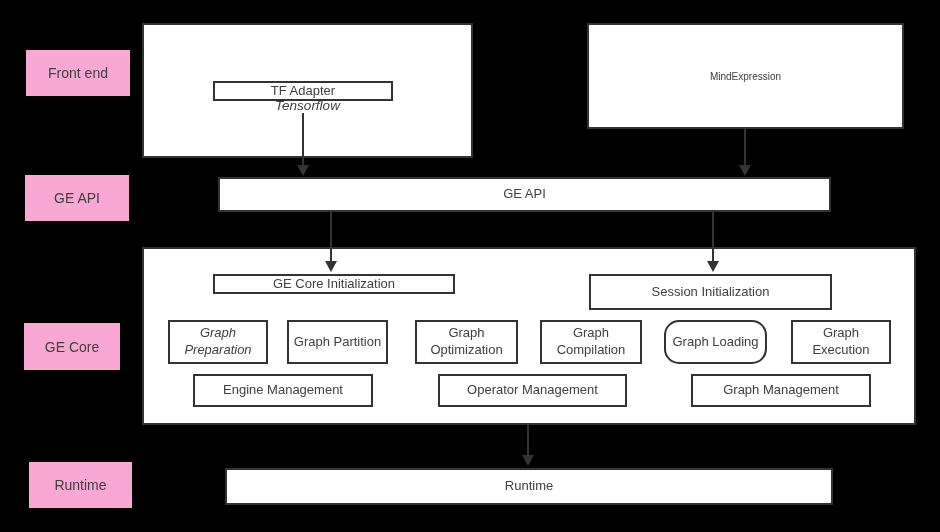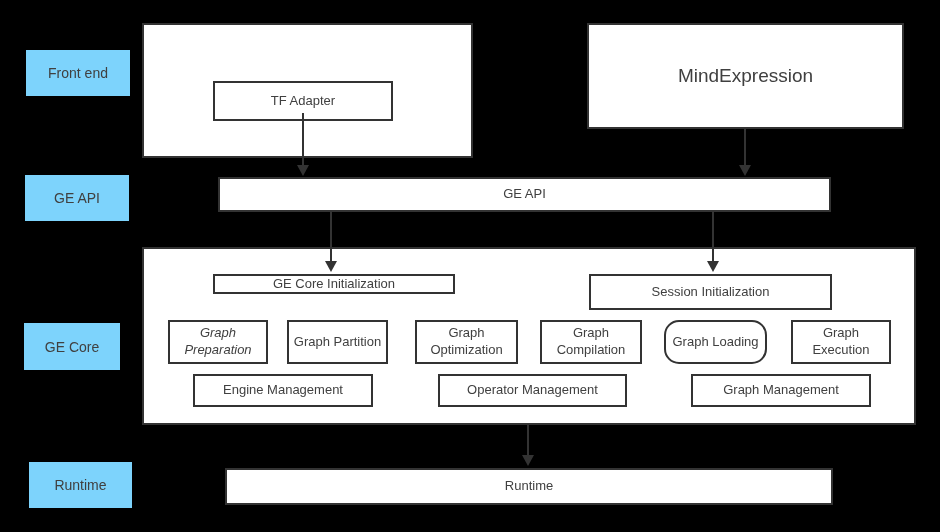--- a/index.html
+++ b/index.html
@@ -10,21 +10,21 @@
     position: relative;
     overflow: hidden;
   }
   .canvas {
     position: absolute; left: 0; top: 0; width: 940px; height: 532px;
     background: #000000;
   }
   
   .side-label {
     position: absolute;
-    background: #7dd3fc;
+    background: #f9a8d4;
     color: #404040;
     font-size: 14px;
     display: flex; align-items: center; justify-content: center;
     text-align: center;
   }
   .sl-frontend { left: 26px; top: 50px;  width: 104px; height: 46px; }
   .sl-geapi    { left: 25px; top: 175px; width: 104px; height: 46px; }
   .sl-gecore   { left: 24px; top: 323px; width: 96px; height: 47px; }
   .sl-runtime  { left: 29px; top: 462px; width: 103px; height: 46px; }
 
@@ -37,22 +37,22 @@
     color: #404040;
     font-size: 13px;
     display: flex; align-items: center; justify-content: center;
     text-align: center;
     line-height: 1.3;
   }
 
   .b-tensorflow { left: 142px; top: 23px; width: 331px; height: 135px;
                   align-items: center; font-style: italic; }
   .b-tensorflow .box-title { margin-top: 31px; font-size: 13.5px; }
-  .b-tfadapter  { left: 213px; top: 81px; width: 180px; height: 40px; z-index: 3; }
-  .b-mindexpr   { left: 587px; top: 23px; width: 317px; height: 106px; font-size: 19px; }
+  .b-tfadapter  { left: 213px; top: 81px; width: 180px; height: 20px; z-index: 3; }
+  .b-mindexpr   { left: 587px; top: 23px; width: 317px; height: 106px; font-size: 10px; }
 
   .b-geapi      { left: 218px; top: 177px; width: 613px; height: 35px; font-size: 13px; }
 
   .b-gecore     { left: 142px; top: 247px; width: 774px; height: 178px; }
 
   .b-gecoreinit { left: 213px; top: 274px; width: 242px; height: 20px; z-index: 3; }
   .b-sessinit   { left: 589px; top: 274px; width: 243px; height: 36px; z-index: 3; align-items: center; }
 
   .stage { top: 320px; height: 44px; z-index: 3; padding: 0 4px; }
   .st-prep { left: 168px; width: 100px; font-style: italic; }

